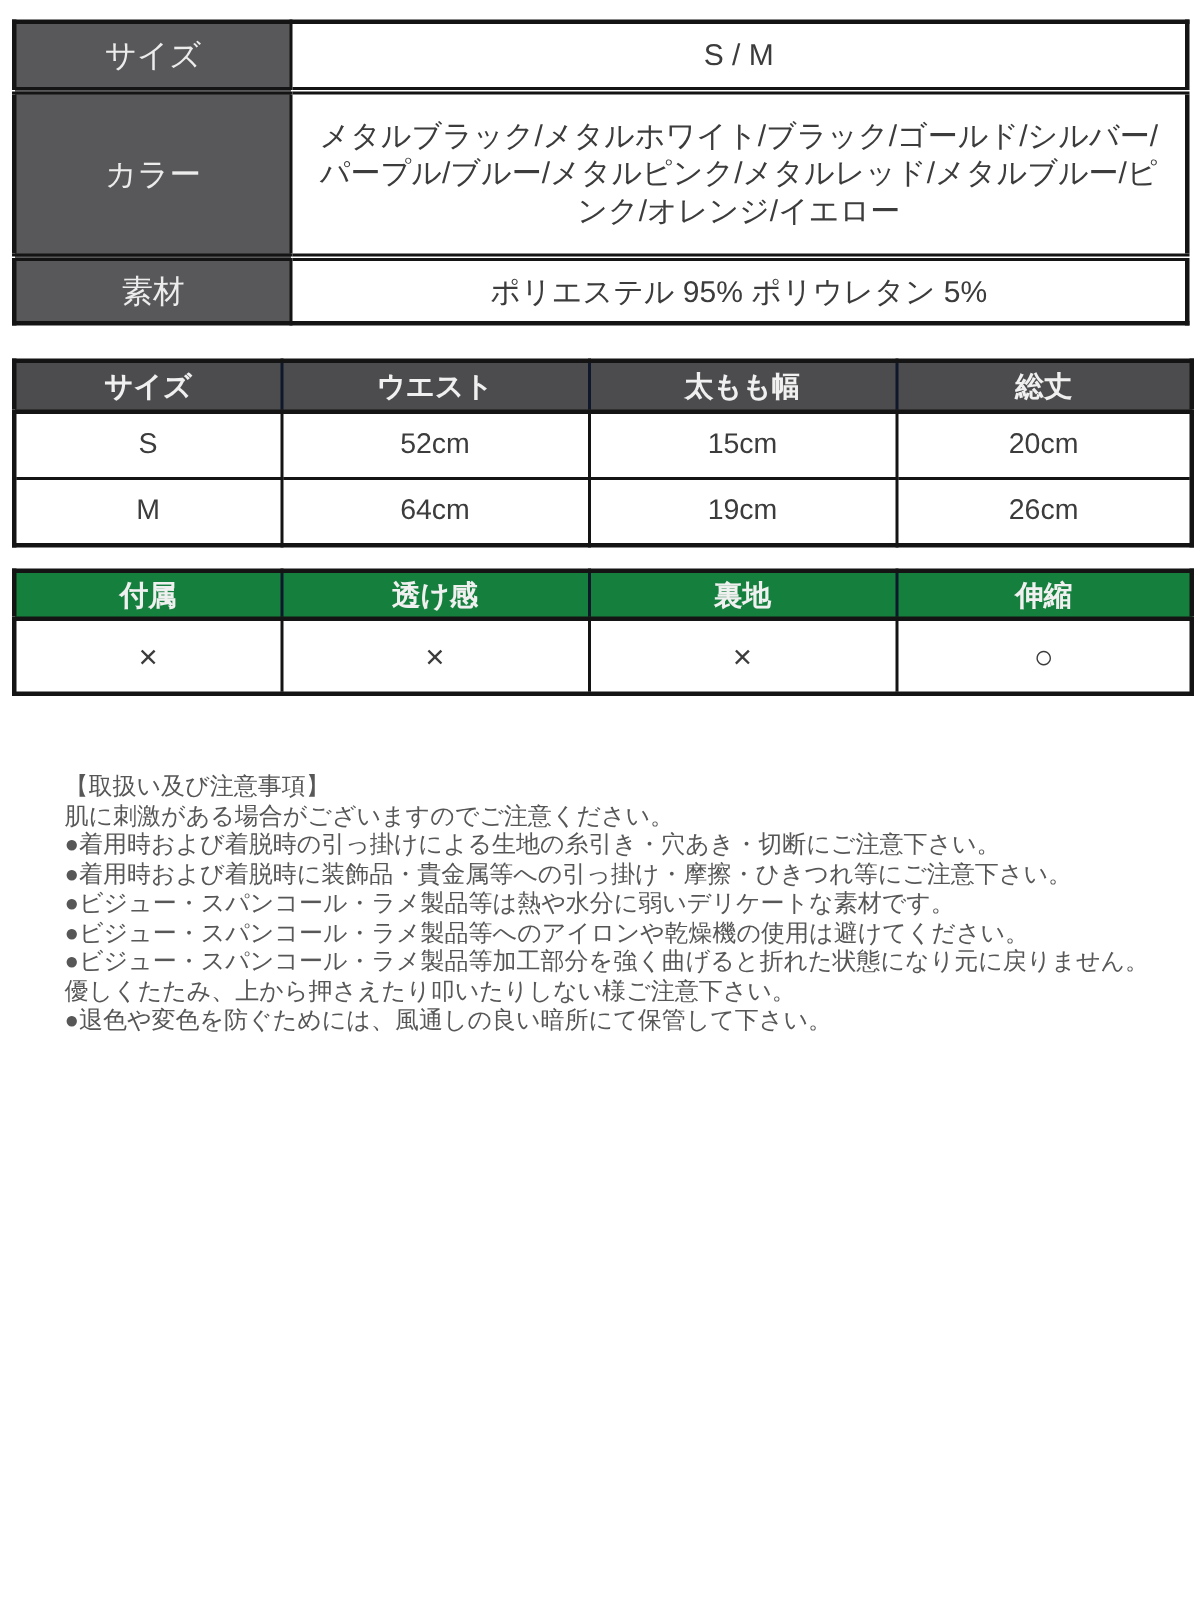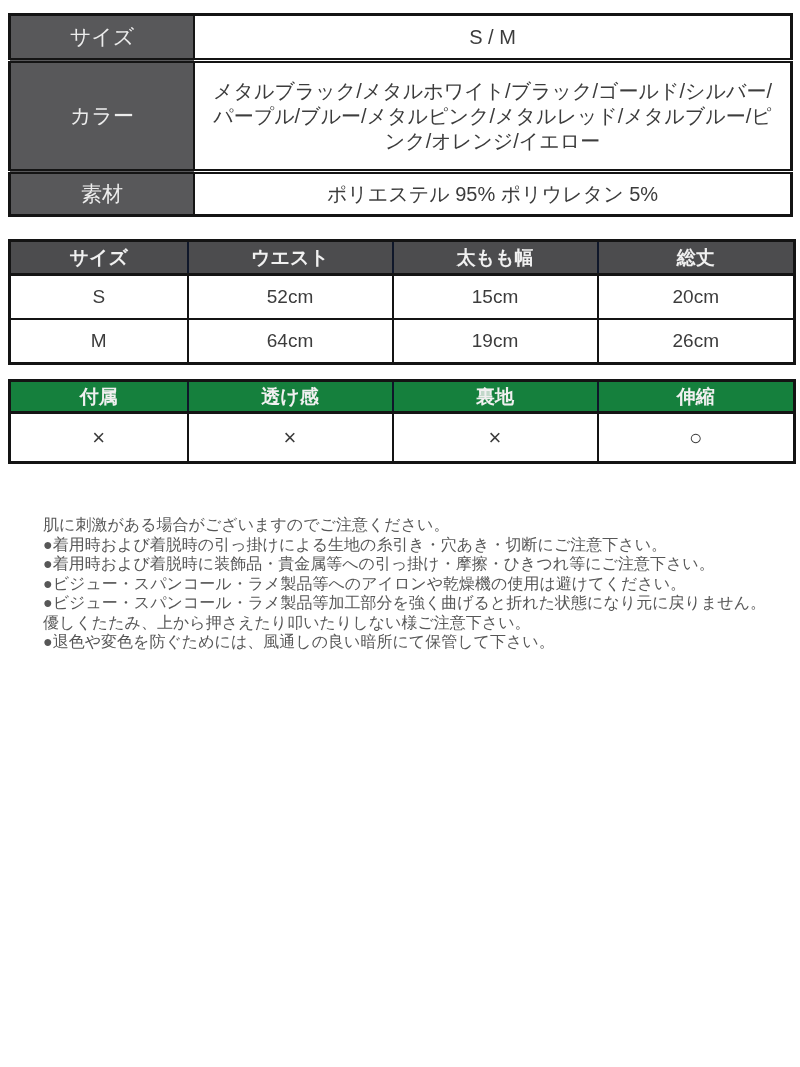--- a/index.html
+++ b/index.html
@@ -191,22 +191,24 @@
       <tr>
         <td>×</td>
         <td>×</td>
         <td>×</td>
         <td>○</td>
       </tr>
     </tbody>
   </table>
 
   <div class="notes">
+    <div>【取扱い及び注意事項】</div>
     <div>肌に刺激がある場合がございますのでご注意ください。</div>
     <div>●着用時および着脱時の引っ掛けによる生地の糸引き・穴あき・切断にご注意下さい。</div>
     <div>●着用時および着脱時に装飾品・貴金属等への引っ掛け・摩擦・ひきつれ等にご注意下さい。</div>
+    <div>●ビジュー・スパンコール・ラメ製品等は熱や水分に弱いデリケートな素材です。</div>
     <div>●ビジュー・スパンコール・ラメ製品等へのアイロンや乾燥機の使用は避けてください。</div>
     <div>●ビジュー・スパンコール・ラメ製品等加工部分を強く曲げると折れた状態になり元に戻りません。</div>
     <div>優しくたたみ、上から押さえたり叩いたりしない様ご注意下さい。</div>
     <div>●退色や変色を防ぐためには、風通しの良い暗所にて保管して下さい。</div>
   </div>
 
 </div>
 
 </body></html>

